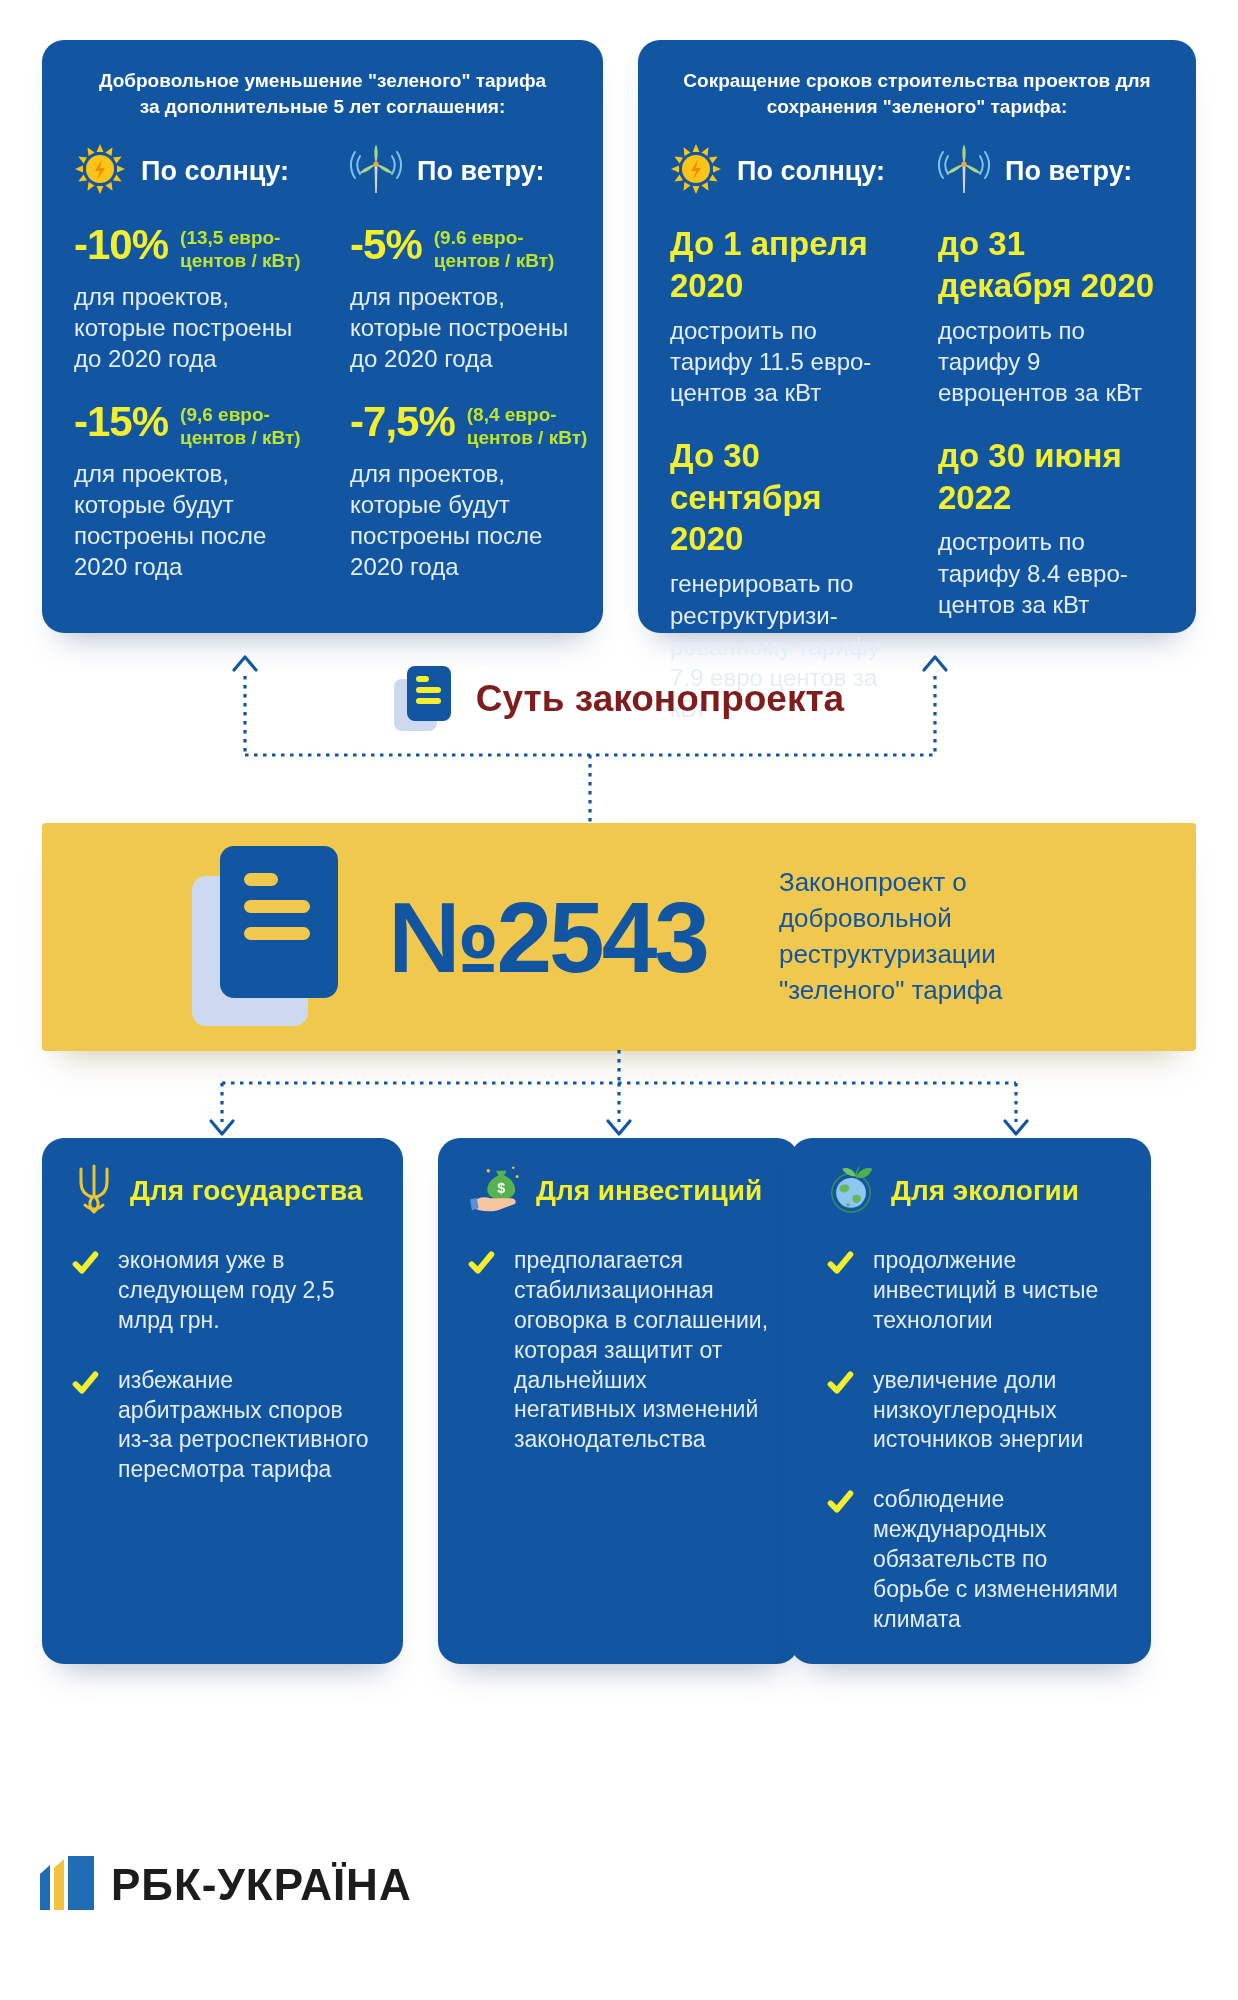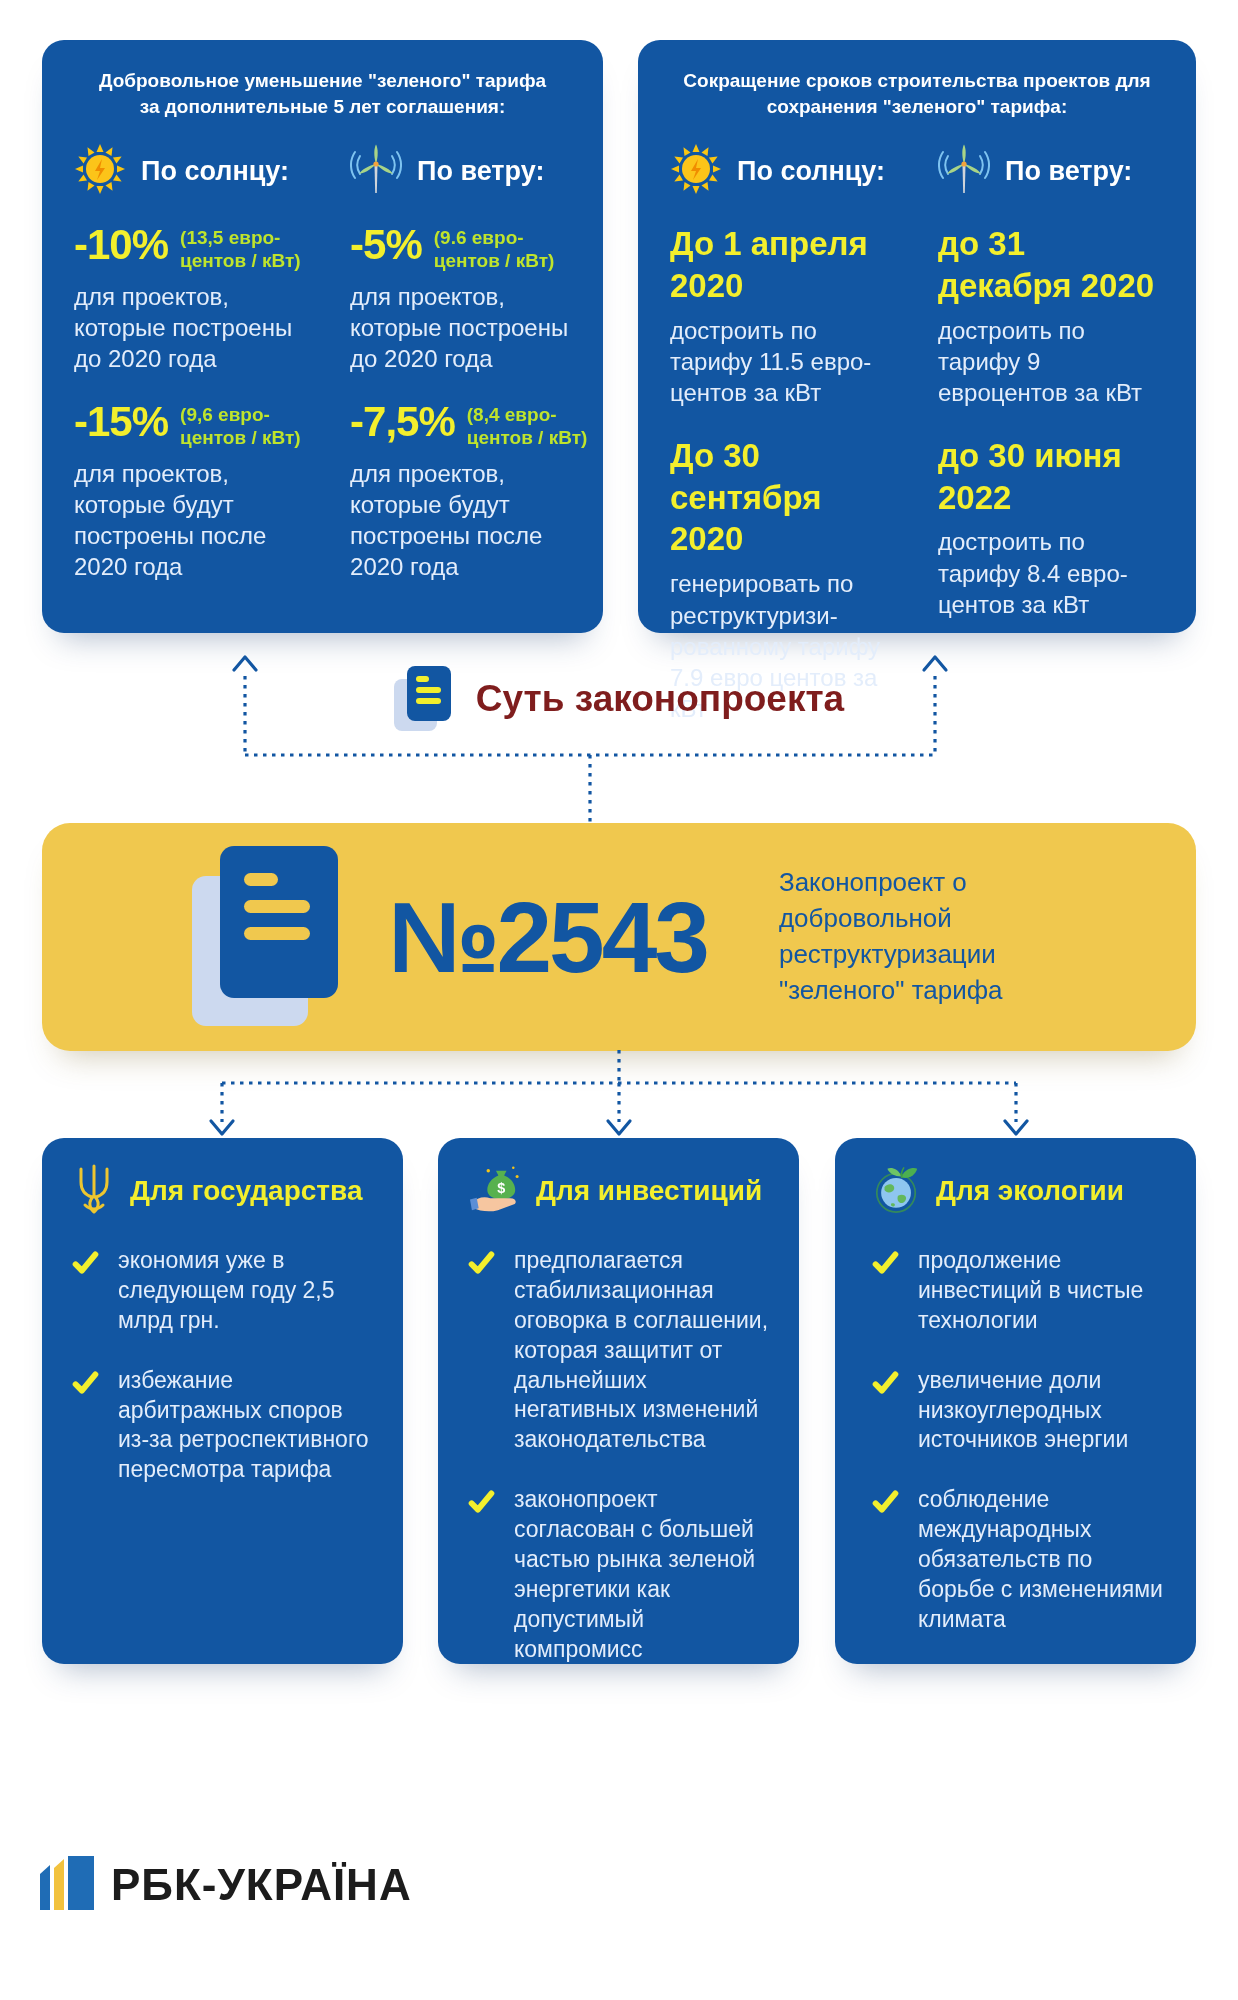--- a/index.html
+++ b/index.html
@@ -33,37 +33,37 @@
   .doc-ico .front i.l2{width:25px;}
   .doc-ico .front i.l3{width:25px;}
   .essence-label{font-size:37px;font-weight:800;color:#7f1d1d;}
 
   
   .connector{position:absolute;left:0;width:1238px;pointer-events:none;}
   .connector path.dash{stroke:#1256a2;stroke-width:3.2;fill:none;stroke-dasharray:3.5 5.5;}
   .connector path.head{stroke:#1256a2;stroke-width:3.2;fill:none;stroke-linecap:round;stroke-linejoin:round;}
 
   
-  .banner{position:absolute;left:42px;top:823px;width:1154px;height:228px;background:#f0c84e;border-radius:28px;
+  .banner{position:absolute;left:42px;top:823px;width:1154px;height:228px;background:#f0c84e;border-radius:4px;
           display:flex;align-items:center;box-shadow:0 22px 32px -18px rgba(120,100,40,.35);}
   .banner-ico{position:relative;width:150px;height:182px;margin-left:150px;flex:0 0 auto;}
   .banner-ico .shadow{position:absolute;left:0;top:30px;width:116px;height:150px;background:#ccd9ef;border-radius:14px;}
   .banner-ico .front{position:absolute;left:28px;top:0;width:118px;height:152px;background:#1256a2;border-radius:14px;
                      display:flex;flex-direction:column;gap:14px;padding:27px 0 0 24px;box-sizing:border-box;}
   .banner-ico .front i{display:block;height:13px;border-radius:7px;background:#f0c84e;}
   .banner-ico .front i.l1{width:34px;}
   .banner-ico .front i.l2{width:66px;}
   .banner-ico .front i.l3{width:66px;}
   .banner-number{font-size:100px;font-weight:800;color:#1256a2;letter-spacing:-3px;margin-left:46px;white-space:nowrap;}
   .banner-desc{margin-left:72px;width:254px;font-size:26px;line-height:1.38;color:#1256a2;font-weight:500;}
 
   
   .bcard{position:absolute;top:1138px;width:361px;height:526px;background:#1256a2;border-radius:22px;
          padding:28px 30px;box-sizing:border-box;box-shadow:0 22px 32px -18px rgba(30,60,110,.35);}
-  .bcard.c1{left:42px;} .bcard.c2{left:438px;} .bcard.c3{left:835px;padding-left:37px;}
+  .bcard.c1{left:42px;} .bcard.c2{left:438px;} .bcard.c3{left:790px;padding-left:37px;}
   .b-head{display:flex;align-items:center;gap:14px;height:50px;}
   .b-title{font-size:28px;font-weight:700;color:#f3ef2d;}
   .b-item{display:flex;gap:19px;margin-top:30px;align-items:flex-start;}
   .b-check{flex:0 0 auto;margin-top:3px;}
   .b-text{font-size:23px;color:#e3edfb;line-height:1.3;}
 
   
   .footer{position:absolute;left:40px;top:1856px;display:flex;align-items:center;gap:17px;}
   .footer-text{font-size:44px;font-weight:600;color:#1c1c1c;letter-spacing:1px;}
   .iconbox{flex:0 0 auto;display:block;}
@@ -301,28 +301,20 @@
       <span class="b-title">Для инвестиций</span>
     </div>
     <div class="b-item">
       <span class="b-check">
         <svg width="27" height="27" viewBox="0 0 30 30">
             <path d="M4 17 L11 24 L26 6" stroke="#f3ef2d" stroke-width="6.5" fill="none" stroke-linecap="round" stroke-linejoin="round"></path>
           </svg>
       </span>
       <span class="b-text">предполагается стабилизационная оговорка в соглашении, которая защитит от дальнейших негативных изменений законодательства</span>
     </div>
-    <div class="b-item">
-      <span class="b-check">
-        <svg width="27" height="27" viewBox="0 0 30 30">
-            <path d="M4 17 L11 24 L26 6" stroke="#f3ef2d" stroke-width="6.5" fill="none" stroke-linecap="round" stroke-linejoin="round"></path>
-          </svg>
-      </span>
-      <span class="b-text">законопроект согласован с большей частью рынка зеленой энергетики как допустимый компромисс</span>
-    </div>
   </div>
 
   <div class="bcard c3">
     <div class="b-head">
       <span class="iconbox">
         <svg width="50" height="50" viewBox="0 0 52 52">
           <circle cx="25" cy="30" r="20" stroke="#3f9b44" stroke-width="1.8" fill="none" opacity="0.75"></circle>
           <circle cx="25" cy="30" r="15.5" fill="#8ec6f0"></circle>
           <path d="M13 24 C17 19 24 21 23 26 C22 30 15 31 13 27 Z" fill="#63b85c"></path>
           <path d="M27 33 C33 30 38 34 34 39 C30 43 25 39 27 33 Z" fill="#63b85c"></path>

